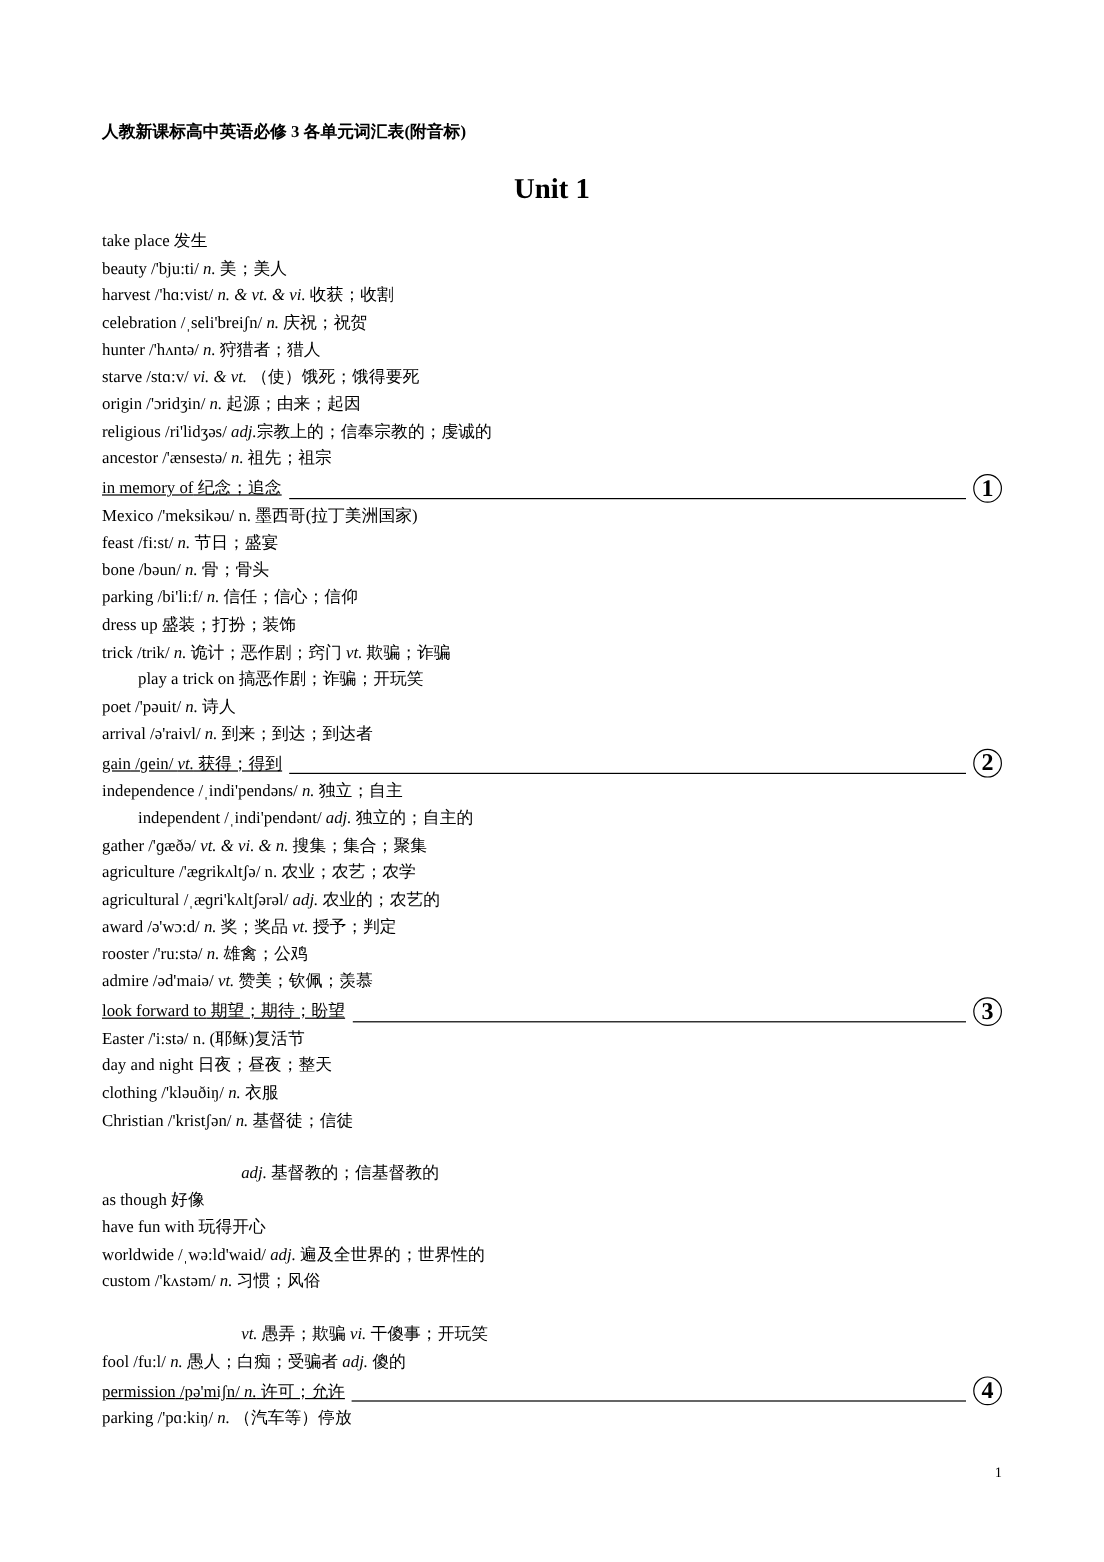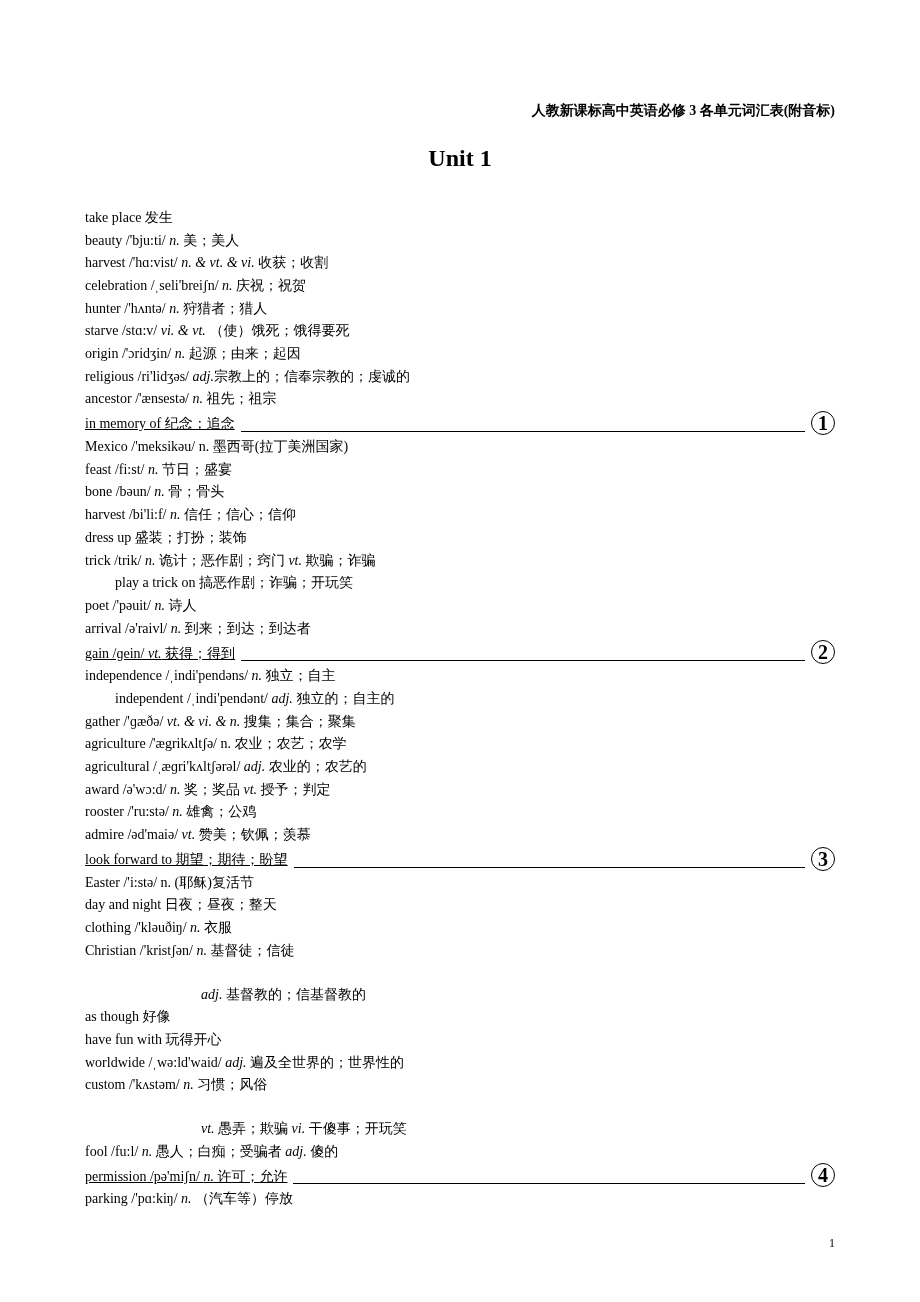--- a/index.html
+++ b/index.html
@@ -7,30 +7,30 @@
     font-size: 14px;
     color: #000;
     background: #fff;
     margin: 0;
     padding: 100px 85px 40px 85px;
     width: 920px;
     box-sizing: border-box;
     line-height: 1.55;
   }
   .doc-title {
-    text-align: right;
+    text-align: left;
     font-weight: bold;
     font-size: 14px;
     margin-bottom: 18px;
   }
   .unit-title {
     text-align: center;
     font-weight: bold;
     font-size: 24px;
-    margin-bottom: 30px;
+    margin-bottom: 14px;
   }
   .entry { margin-bottom: 1px; }
   .entry.separator {
     display: flex;
     align-items: flex-end;
     justify-content: space-between;
     gap: 4px;
   }
   .entry.separator .sep-text {
     text-decoration: underline;
@@ -75,21 +75,21 @@
     <div class="entry"><span class="bold">religious </span><span>/ri'lidʒəs/ </span><span class="ital">adj.</span><span>宗教上的；信奉宗教的；虔诚的</span></div>
     <div class="entry"><span>ancestor   /'ænsestə/   </span><span class="ital">n.</span><span>  祖先；祖宗</span></div>
     <div class="entry separator">
       <span class="sep-text"><span class="bold">in memory of</span><span>   纪念；追念</span></span>
       <span class="sep-rule"></span>
       <span class="sep-num">1</span>
     </div>
     <div class="entry"><span>Mexico   /'meksikəu/   n.  墨西哥(拉丁美洲国家)</span></div>
     <div class="entry"><span>feast   /fi:st/   </span><span class="ital">n.</span><span>  节日；盛宴</span></div>
     <div class="entry"><span>bone   /bəun/   </span><span class="ital">n.</span><span>  骨；骨头</span></div>
-    <div class="entry"><span class="bold">harvest</span><span>   /bi'li:f/   </span><span class="ital">n.</span><span>  信任；信心；信仰</span></div>
+    <div class="entry"><span class="bold">parking</span><span>   /bi'li:f/   </span><span class="ital">n.</span><span>  信任；信心；信仰</span></div>
     <div class="entry"><span class="bold">dress up</span><span>    盛装；打扮；装饰</span></div>
     <div class="entry"><span class="bold">trick</span><span>   /trik/ </span><span class="ital">n.</span><span>  诡计；恶作剧；窍门   </span><span class="ital">vt.</span><span>  欺骗；诈骗</span></div>
     <div class="entry indent"><span class="bold">play a trick on</span><span>   搞恶作剧；诈骗；开玩笑</span></div>
     <div class="entry"><span>poet   /'pəuit/   </span><span class="ital">n.</span><span>  诗人</span></div>
     <div class="entry"><span>arrival   /ə'raivl/   </span><span class="ital">n.</span><span>  到来；到达；到达者</span></div>
     <div class="entry separator">
       <span class="sep-text"><span class="bold">gain</span><span>   /ɡein/   </span><span class="ital">vt.</span><span>  获得；得到</span></span>
       <span class="sep-rule"></span>
       <span class="sep-num">2</span>
     </div>

